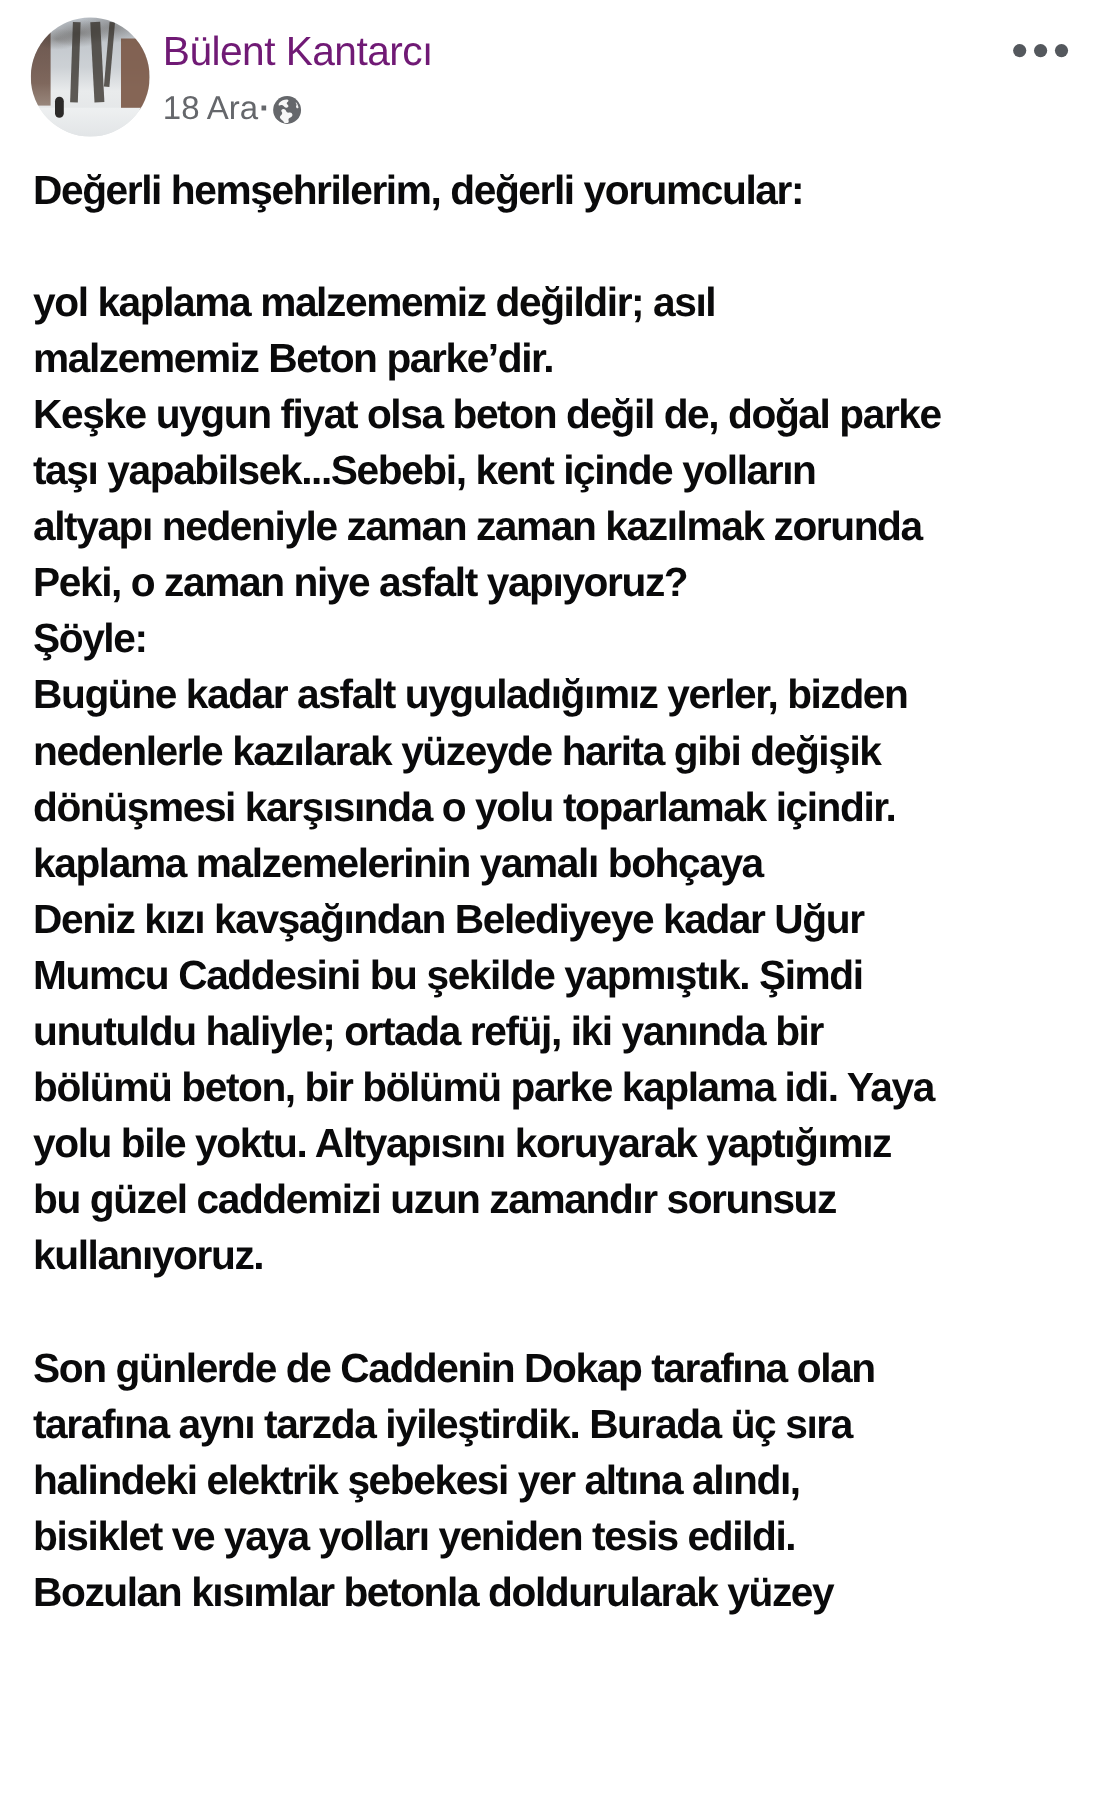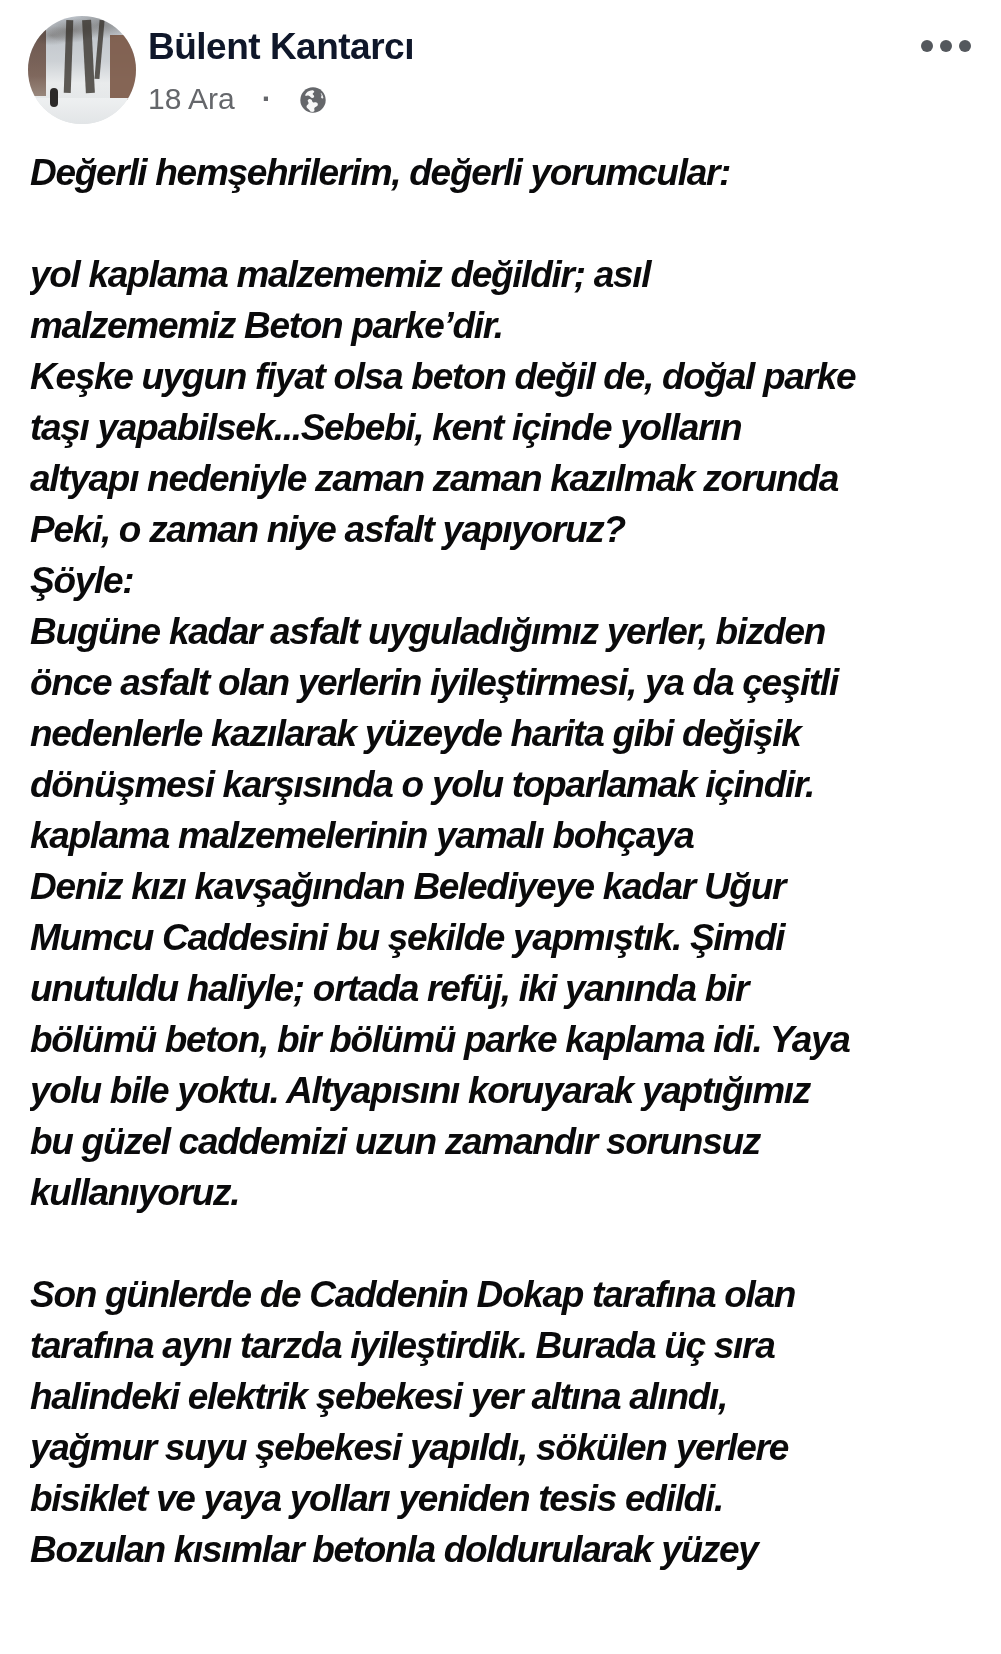--- a/index.html
+++ b/index.html
@@ -54,26 +54,26 @@
     width: 8px; height: 19px; border-radius: 4px;
     background: #2c2a29;
   }
   .avatar .snow {
     position: absolute; left: 0; right: 0; bottom: 0; height: 24%;
     background: linear-gradient(180deg, #eef0f1, #e2e5e7);
   }
 
   .author-name {
     position: absolute; left: 148px; top: 26px;
-    font-size: 37px; font-weight: 700; color: #0f172a;
+    font-size: 37px; font-weight: 400; color: #701a75;
     letter-spacing: -0.5px; white-space: nowrap; cursor: pointer;
   }
   .meta-row {
     position: absolute; left: 148px; top: 82px;
-    display: flex; align-items: center; gap: 27px;
+    display: flex; align-items: center; gap: 1px;
     font-size: 30px; font-weight: 400; color: #65676b; cursor: pointer;
   }
   .meta-sep { font-weight: 700; color: #65676b; }
   .globe { width: 28px; height: 28px; display: block; margin-top: 2px; }
 
   .more-btn {
     position: absolute; top: 34px; right: 24px;
     display: flex; gap: 7px; padding: 6px;
     cursor: pointer; border: none; background: transparent;
   }
@@ -82,21 +82,21 @@
     background: #54585d;
   }
 
   
   .post-body {
     position: absolute; top: 147px; left: 30px; right: 26px;
     color: #0a0a0b;
   }
   .body-line {
     font-size: 37px; font-weight: 700; line-height: 51px;
-    letter-spacing: -1.3px; white-space: nowrap; overflow: hidden; font-style: italic;
+    letter-spacing: -1.3px; white-space: nowrap; overflow: hidden;
   }
 </style>
 </head>
 <body>
 
 <div class="page">
 
   <div class="header">
 
     <div class="avatar">
@@ -134,33 +134,31 @@
       <div class="body-line">Değerli hemşehrilerim, değerli yorumcular:</div>
       <div class="body-line">&nbsp;</div>
       <div class="body-line">yol kaplama malzememiz değildir; asıl</div>
       <div class="body-line">malzememiz Beton parke’dir.</div>
       <div class="body-line">Keşke uygun fiyat olsa beton değil de, doğal parke</div>
       <div class="body-line">taşı yapabilsek...Sebebi, kent içinde yolların</div>
       <div class="body-line">altyapı nedeniyle zaman zaman kazılmak zorunda</div>
       <div class="body-line">Peki, o zaman niye asfalt yapıyoruz?</div>
       <div class="body-line">Şöyle:</div>
       <div class="body-line">Bugüne kadar asfalt uyguladığımız yerler, bizden</div>
-      <div class="body-line">önce asfalt olan yerlerin iyileştirmesi, ya da çeşitli</div>
       <div class="body-line">nedenlerle kazılarak yüzeyde harita gibi değişik</div>
       <div class="body-line">dönüşmesi karşısında o yolu toparlamak içindir.</div>
       <div class="body-line">kaplama malzemelerinin yamalı bohçaya</div>
       <div class="body-line">Deniz kızı kavşağından Belediyeye kadar Uğur</div>
       <div class="body-line">Mumcu Caddesini bu şekilde yapmıştık. Şimdi</div>
       <div class="body-line">unutuldu haliyle; ortada refüj, iki yanında bir</div>
       <div class="body-line">bölümü beton, bir bölümü parke kaplama idi. Yaya</div>
       <div class="body-line">yolu bile yoktu. Altyapısını koruyarak yaptığımız</div>
       <div class="body-line">bu güzel caddemizi uzun zamandır sorunsuz</div>
       <div class="body-line">kullanıyoruz.</div>
       <div class="body-line">&nbsp;</div>
       <div class="body-line">Son günlerde de Caddenin Dokap tarafına olan</div>
       <div class="body-line">tarafına aynı tarzda iyileştirdik. Burada üç sıra</div>
       <div class="body-line">halindeki elektrik şebekesi yer altına alındı,</div>
-      <div class="body-line">yağmur suyu şebekesi yapıldı, sökülen yerlere</div>
       <div class="body-line">bisiklet ve yaya yolları yeniden tesis edildi.</div>
       <div class="body-line">Bozulan kısımlar betonla doldurularak yüzey</div>
     </div>
 
 </div>
 
 </body></html>

